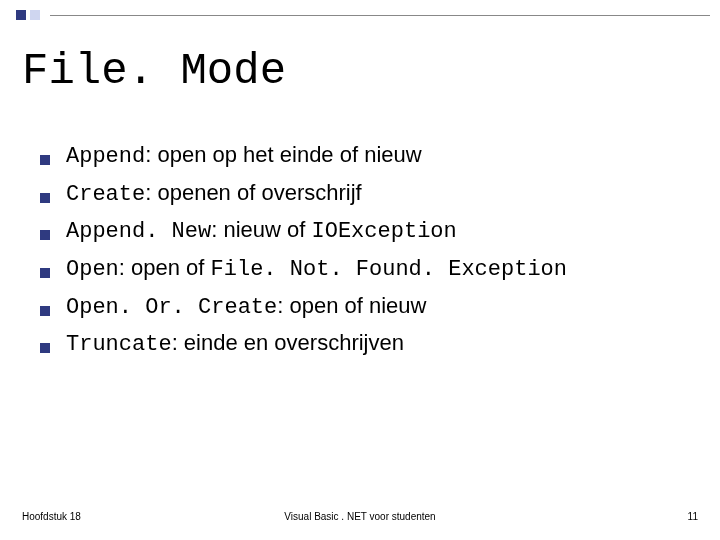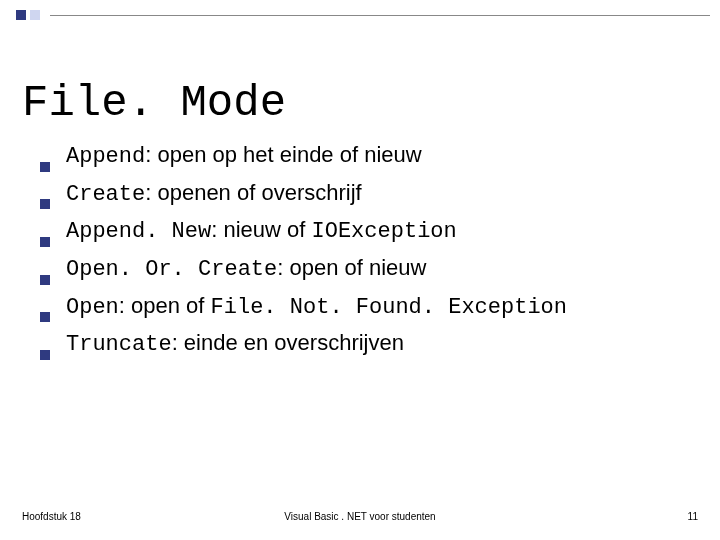--- a/index.html
+++ b/index.html
@@ -35,31 +35,30 @@
   }
   .title {
     position: absolute;
     top: 46px;
     left: 22px;
     font-family: "Courier New", monospace;
     font-size: 44px;
     font-weight: normal;
     color: #000;
     letter-spacing: 0px;
-    margin-top: 32px;
   }
   .content {
     position: absolute;
     top: 140px;
     left: 40px;
     right: 30px;
   }
   .item {
     display: flex;
-    align-items: flex-end;
+    align-items: center;
     margin-bottom: 6px;
     line-height: 1.35;
   }
   .bullet {
     width: 10px;
     height: 10px;
     background: #2f3a80;
     flex-shrink: 0;
     margin-top: 8px;
     margin-right: 16px;
@@ -118,25 +117,25 @@
   <div class="item">
     <div class="bullet"></div>
     <div class="item-text"><span class="mono">Create</span><span>: openen of overschrijf</span></div>
   </div>
   <div class="item">
     <div class="bullet"></div>
     <div class="item-text"><span class="mono">Append. New</span><span>: nieuw of </span><span class="mono">IOException</span></div>
   </div>
   <div class="item">
     <div class="bullet"></div>
-    <div class="item-text"><span class="mono">Open. Or. Create</span><span>: open of nieuw</span></div>
+    <div class="item-text"><span class="mono">Open</span><span>: open of </span><span class="mono">File. Not. Found. Exception</span></div>
   </div>
   <div class="item">
     <div class="bullet"></div>
-    <div class="item-text"><span class="mono">Open</span><span>: open of </span><span class="mono">File. Not. Found. Exception</span></div>
+    <div class="item-text"><span class="mono">Open. Or. Create</span><span>: open of nieuw</span></div>
   </div>
   <div class="item">
     <div class="bullet"></div>
     <div class="item-text"><span class="mono">Truncate</span><span>: einde en overschrijven</span></div>
   </div>
 </div>
 
 <div class="footer">
   <div class="footer-left">Hoofdstuk 18</div>
   <div class="footer-center">Visual Basic . NET voor studenten</div>

